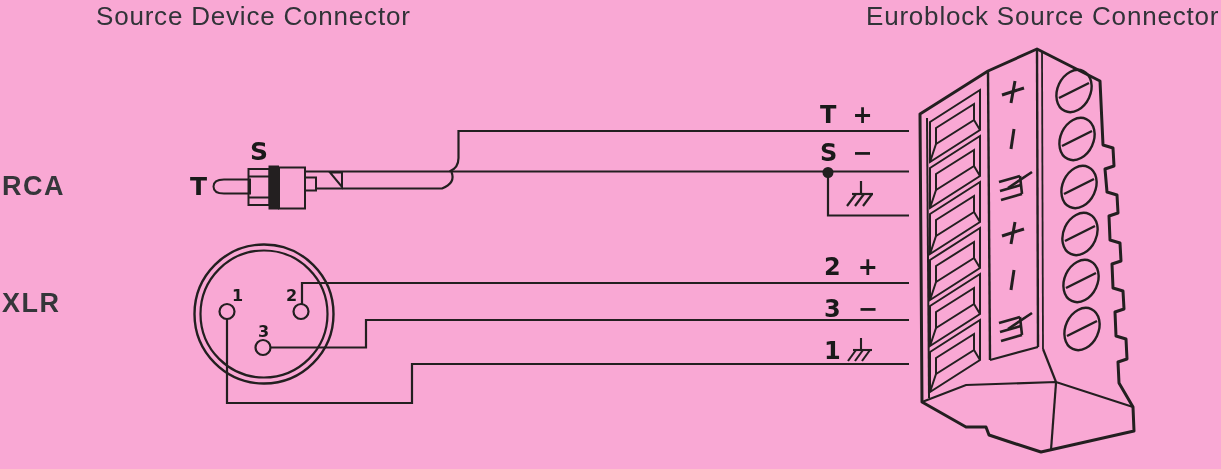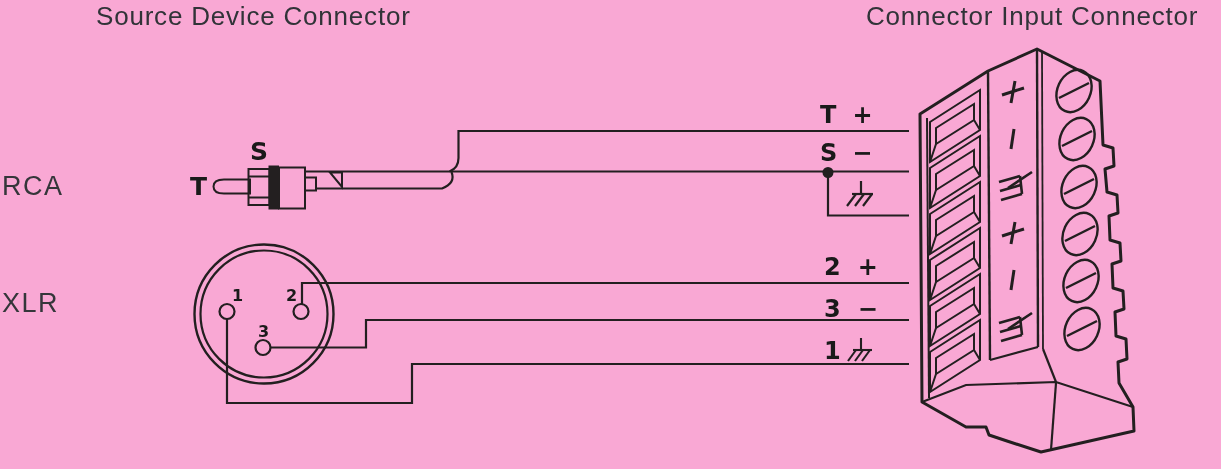--- a/index.html
+++ b/index.html
@@ -2,21 +2,21 @@
 <html><head>
 <meta charset="utf-8">
 <style>
   html,body{margin:0;padding:0;background:#ffffff;}
   .stage{
     position:relative;width:1221px;height:469px;background:#f9a8d4;
     font-family:"Liberation Sans",sans-serif;overflow:hidden;
   }
   .abs{position:absolute;white-space:nowrap;}
   .title{font-size:26px;font-weight:400;color:#313338;letter-spacing:.8px;}
-  .rowlabel{font-size:27px;font-weight:400;color:#35363a;letter-spacing:1.5px;}
+  .rowlabel{font-size:27px;font-weight:700;color:#35363a;letter-spacing:1.5px;}
   .pluglabel{font-family:"DejaVu Sans",sans-serif;font-size:25px;font-weight:700;color:#1a1a1a;}
   .wirelabel{font-family:"DejaVu Sans",sans-serif;font-size:24px;font-weight:700;color:#1a1a1a;display:flex;}
   .wirelabel .pol{display:inline-block;}
   .pinlabel{font-family:"DejaVu Sans",sans-serif;font-size:16px;font-weight:700;color:#1a1a1a;}
   svg{position:absolute;left:0;top:0;}
   .ln{stroke:#231f20;fill:none;}
 </style>
 </head>
 <body>
 
@@ -184,21 +184,21 @@
         <path d="M 1066,288 L 1096,273"></path>
         <g transform="rotate(25 1082 329)">
             <ellipse cx="1082" cy="329" rx="16.5" ry="22"></ellipse>
           </g>
         <path d="M 1067,336 L 1097,321"></path>
       </g>
     </g>
   </svg>
 
   <div class="abs title" style="left:96px;top:1px">Source Device Connector</div>
-  <div class="abs title" style="left:866px;top:1px">Connector Input Connector</div>
+  <div class="abs title" style="left:866px;top:1px">Euroblock Source Connector</div>
 
   <div class="abs rowlabel" style="left:2px;top:171px">RCA</div>
   <div class="abs rowlabel" style="left:2px;top:288px">XLR</div>
 
   <div class="abs pluglabel" style="left:250px;top:137px">S</div>
   <div class="abs pluglabel" style="left:190px;top:172px">T</div>
 
   <div class="abs wirelabel" style="left:820px;top:101px;gap:16px">
     <span>T</span>
     <span class="pol">+</span>

